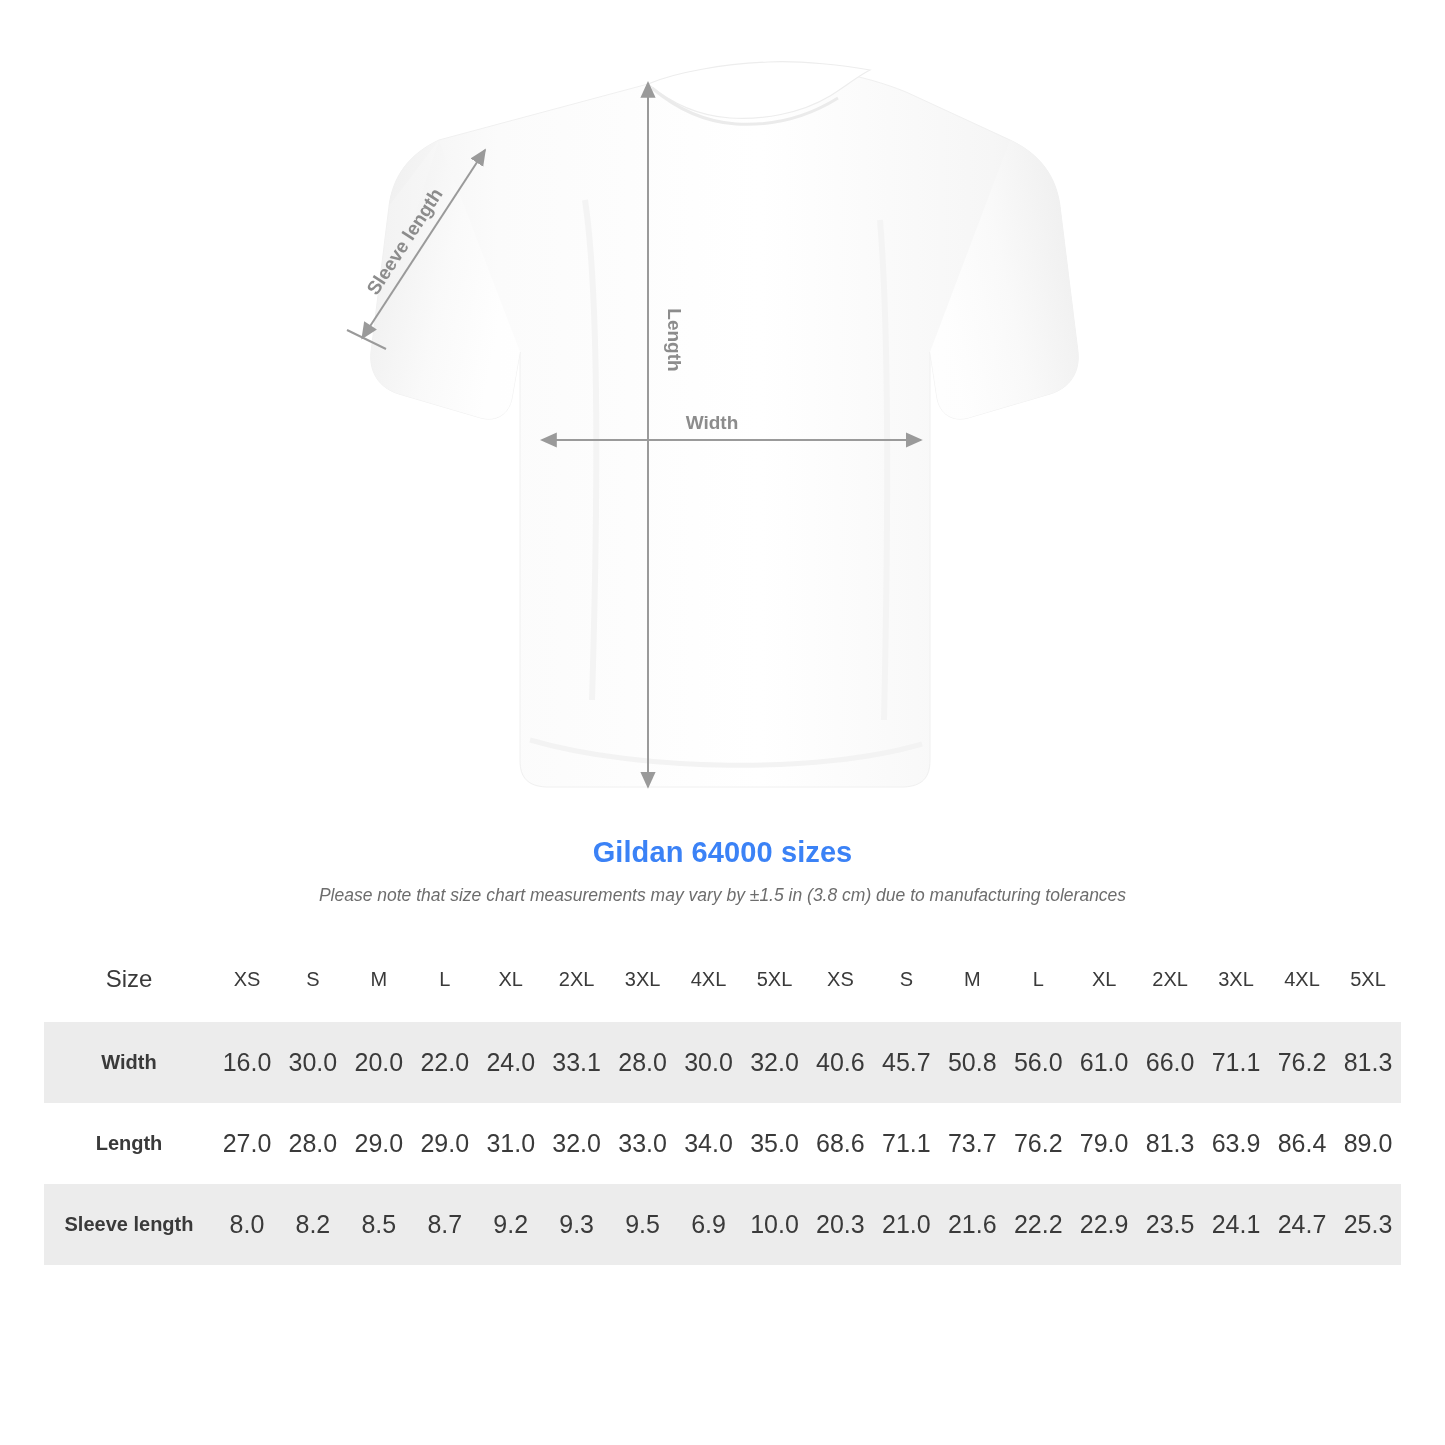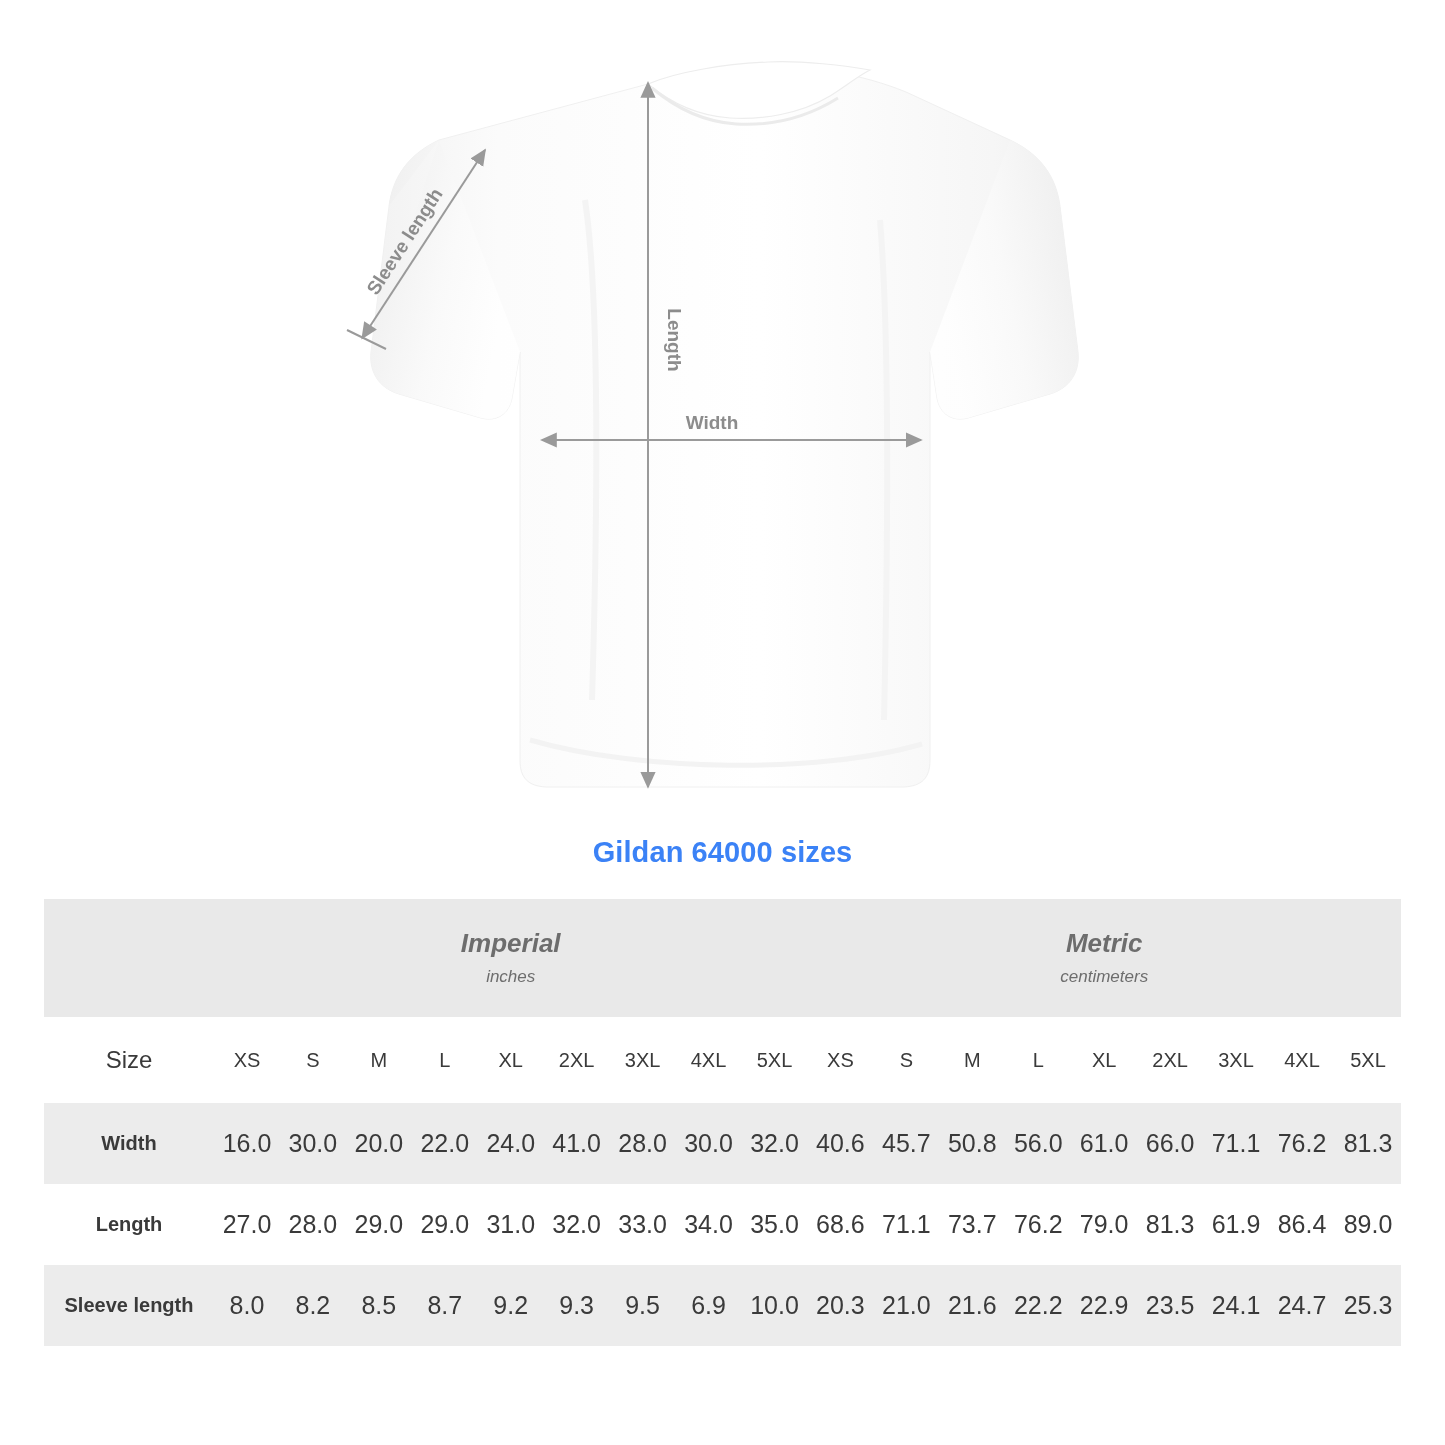--- a/index.html
+++ b/index.html
@@ -191,40 +191,30 @@
       <g>
         <text x="410" y="245" fill="#8c8c8c" font-family="Liberation Sans, sans-serif" font-size="19" font-weight="bold" text-anchor="middle" transform="rotate(-57 410 245)">Sleeve length</text>
         <text x="668" y="340" fill="#8c8c8c" font-family="Liberation Sans, sans-serif" font-size="19" font-weight="bold" text-anchor="middle" transform="rotate(90 668 340)">Length</text>
         <text x="712" y="429" fill="#8c8c8c" font-family="Liberation Sans, sans-serif" font-size="19" font-weight="bold" text-anchor="middle">Width</text>
       </g>
     </svg>
   </div>
 
   <div class="title-block">
     <div class="chart-title">Gildan 64000 sizes</div>
+    <div class="chart-note">Please note that size chart measurements may vary by ±1.5 in (3.8 cm) due to manufacturing tolerances</div>
   </div>
 
   <div class="table-wrap">
     <table class="size-table">
       <colgroup>
         <col class="label-col">
         <col span="18">
       </colgroup>
       <tbody>
-        <tr class="unit-row">
-          <td></td>
-          <td colspan="9">
-            <div class="unit-name">Imperial</div>
-            <div class="unit-sub">inches</div>
-          </td>
-          <td colspan="9">
-            <div class="unit-name">Metric</div>
-            <div class="unit-sub">centimeters</div>
-          </td>
-        </tr>
 
         <tr class="head-row">
           <td class="label-cell">Size</td>
           <td>XS</td>
           <td>S</td>
           <td>M</td>
           <td>L</td>
           <td>XL</td>
           <td>2XL</td>
           <td>3XL</td>
@@ -241,21 +231,21 @@
           <td>5XL</td>
         </tr>
 
         <tr class="data-row shade">
           <td class="label-cell">Width</td>
           <td>16.0</td>
           <td>30.0</td>
           <td>20.0</td>
           <td>22.0</td>
           <td>24.0</td>
-          <td>41.0</td>
+          <td>33.1</td>
           <td>28.0</td>
           <td>30.0</td>
           <td>32.0</td>
           <td>40.6</td>
           <td>45.7</td>
           <td>50.8</td>
           <td>56.0</td>
           <td>61.0</td>
           <td>66.0</td>
           <td>71.1</td>
@@ -273,21 +263,21 @@
           <td>32.0</td>
           <td>33.0</td>
           <td>34.0</td>
           <td>35.0</td>
           <td>68.6</td>
           <td>71.1</td>
           <td>73.7</td>
           <td>76.2</td>
           <td>79.0</td>
           <td>81.3</td>
-          <td>61.9</td>
+          <td>63.9</td>
           <td>86.4</td>
           <td>89.0</td>
         </tr>
 
         <tr class="data-row shade">
           <td class="label-cell">Sleeve length</td>
           <td>8.0</td>
           <td>8.2</td>
           <td>8.5</td>
           <td>8.7</td>

